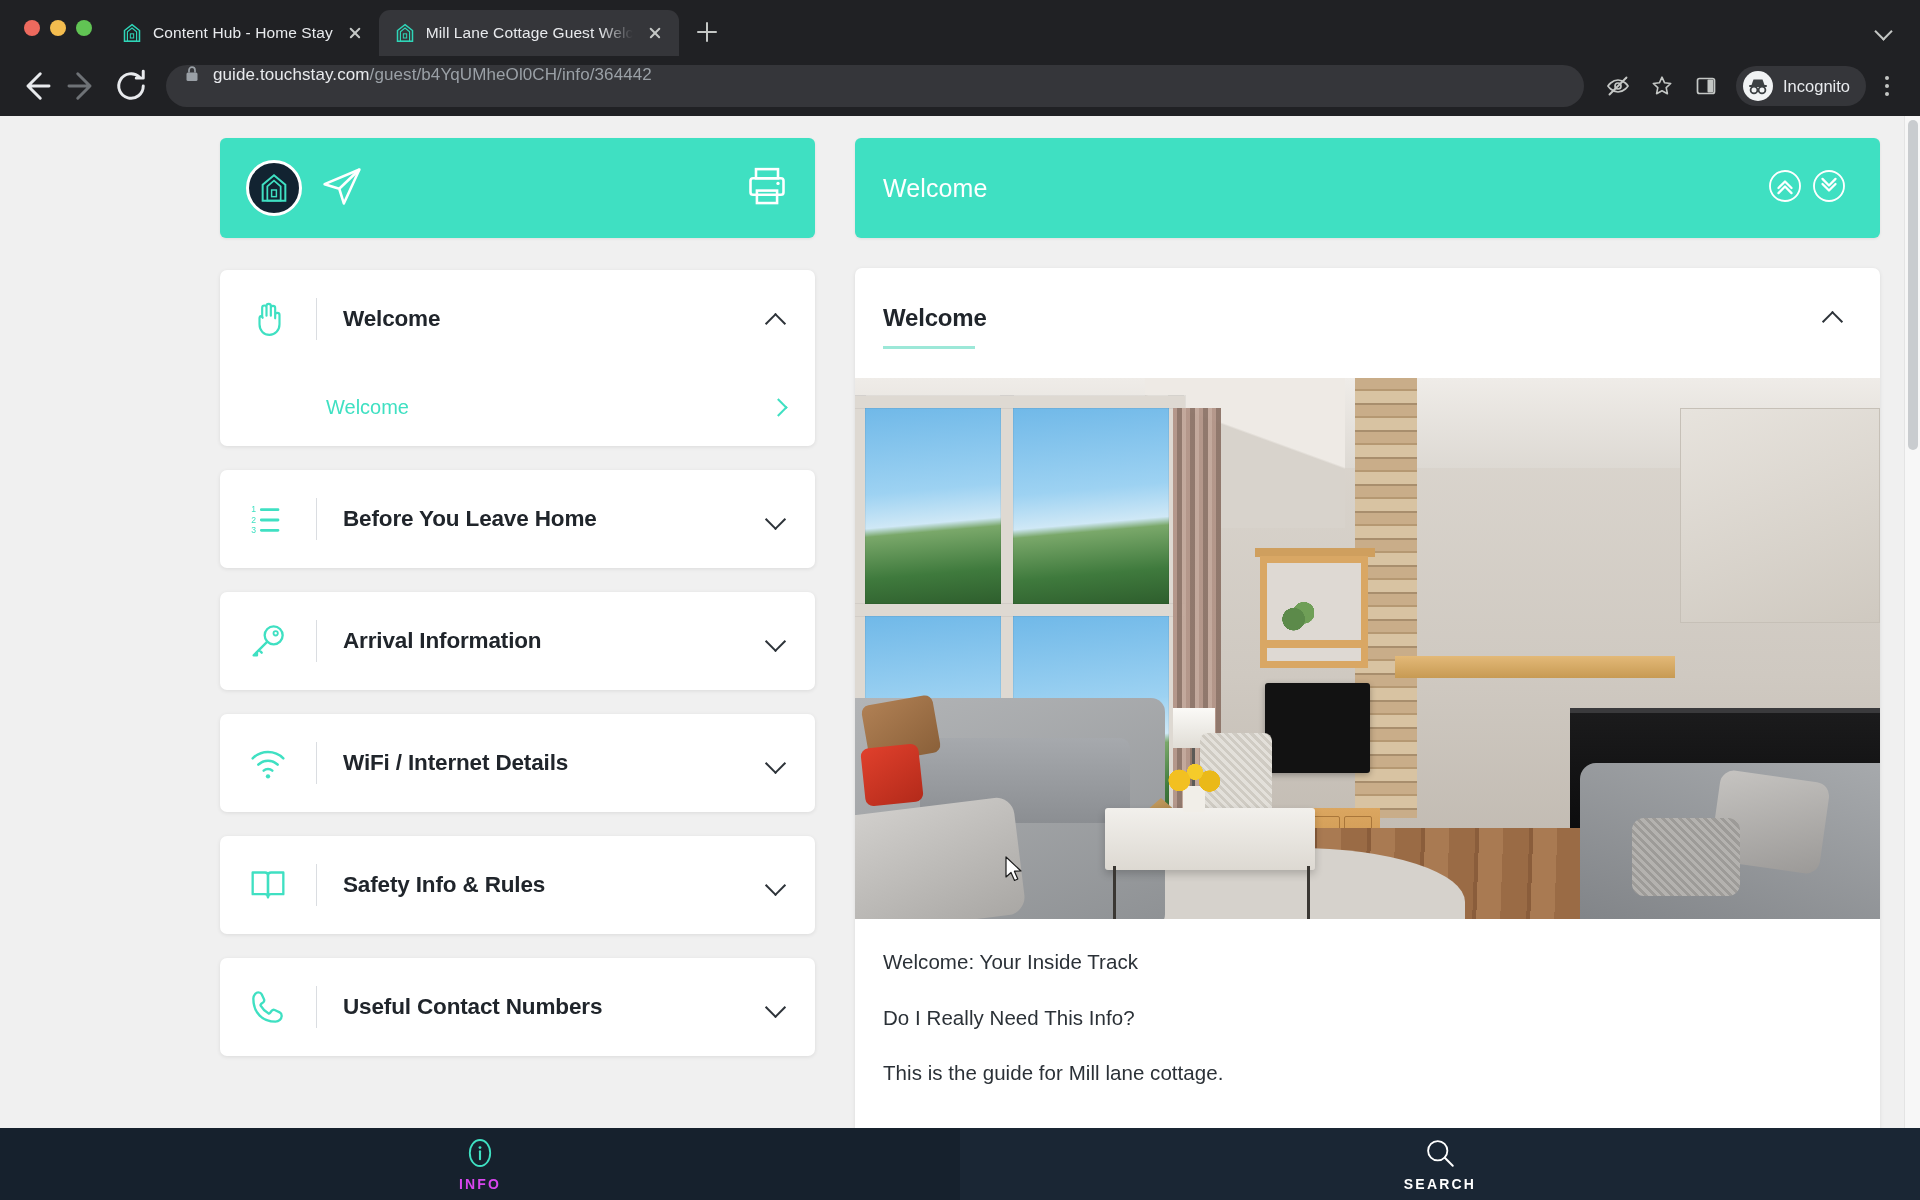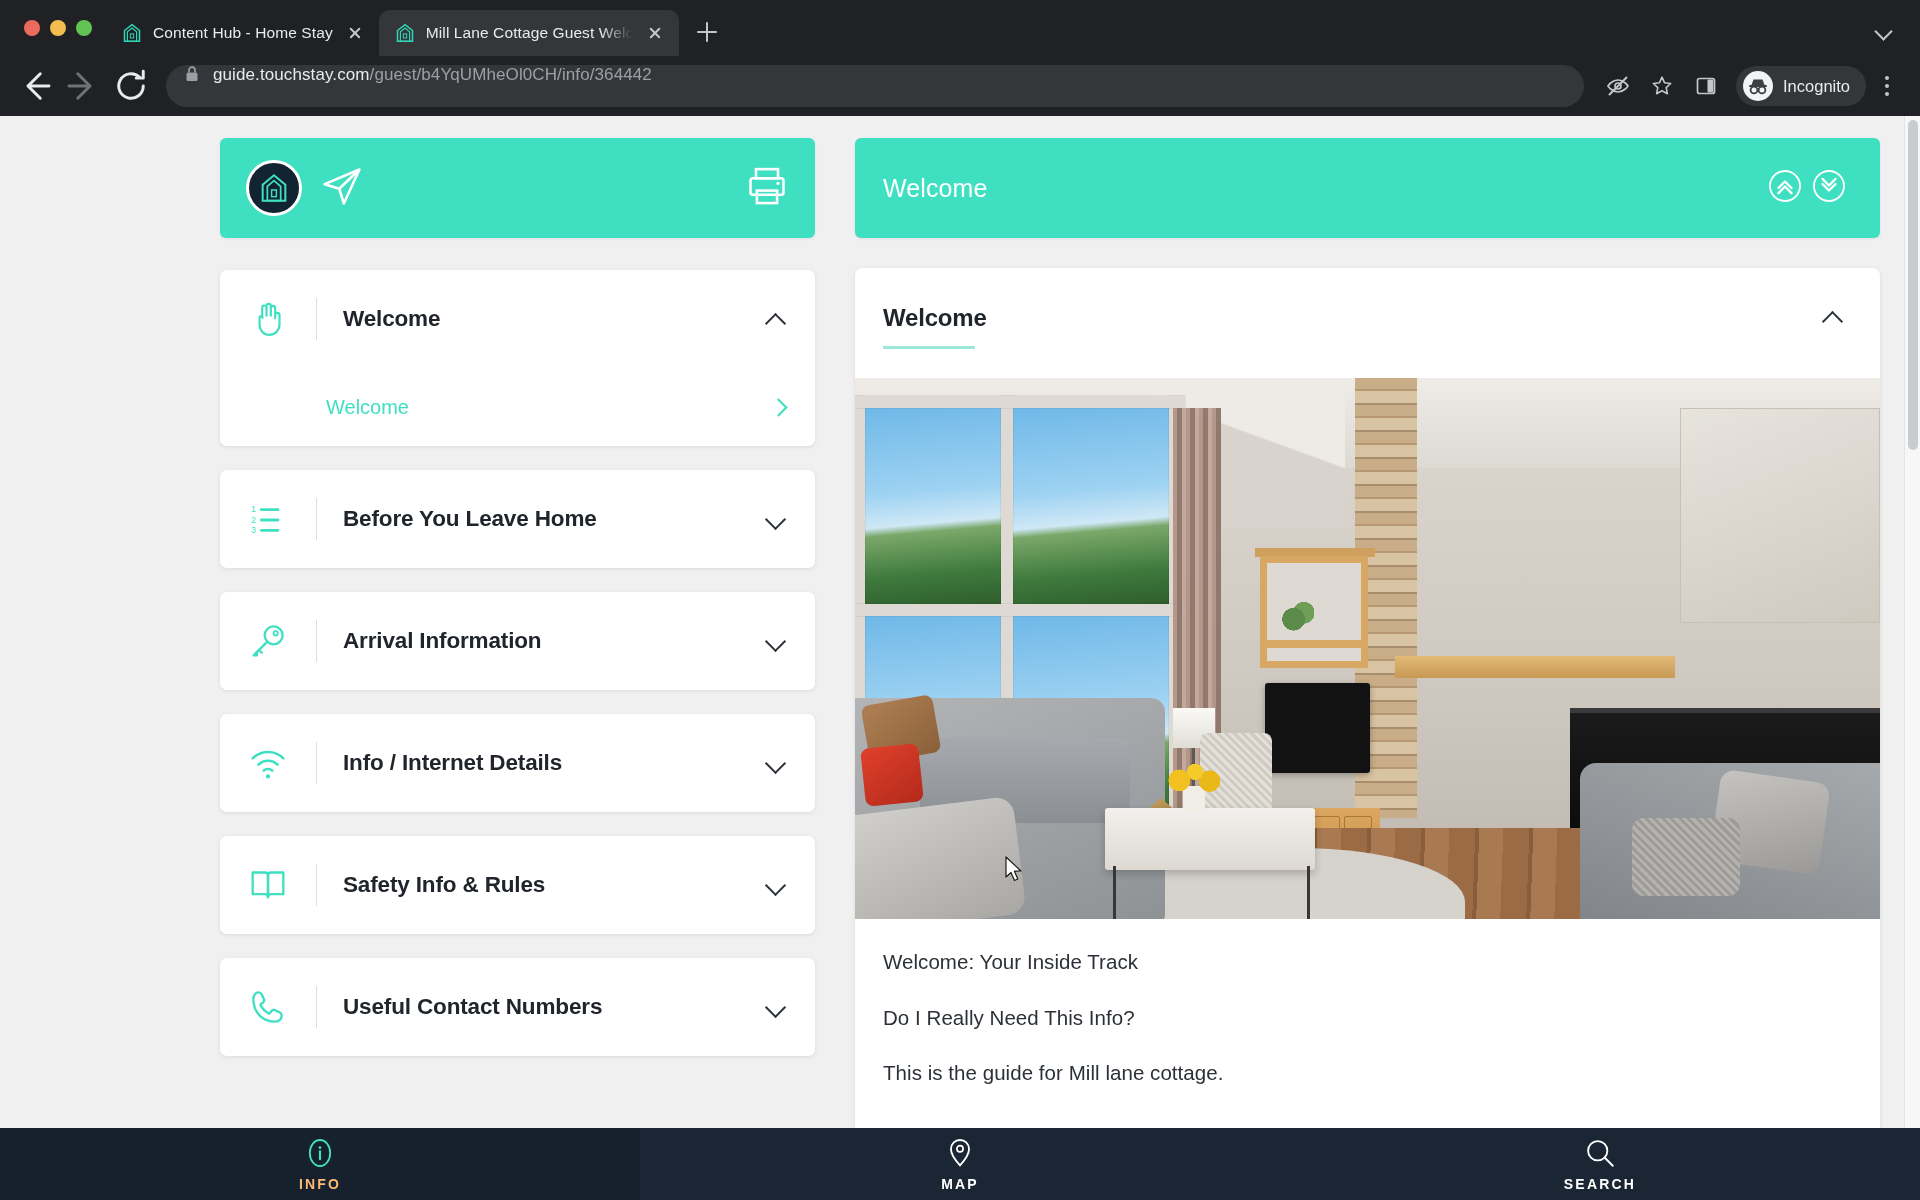--- a/index.html
+++ b/index.html
@@ -153,21 +153,21 @@
   
   .bottomnav {
     position: absolute; left: 0; right: 0; bottom: 0; height: 72px;
     background: #1A2634; display: flex; z-index: 5;
   }
   .navitem {
     flex: 1 1 0; display: flex; flex-direction: column; align-items: center; justify-content: center; gap: 6px;
   }
   .navitem.active { background: #16212D; }
   .navlabel { font-size: 14px; letter-spacing: 2.2px; font-weight: 700; color: #FFFFFF; }
-  .navitem.active .navlabel { color: #fdba74; }
+  .navitem.active .navlabel { color: #d946ef; }
 
   
   .cursor { position: absolute; width: 20px; height: 28px; pointer-events: none; z-index: 20; }
 
   
   .scene { position: absolute; inset: 0; }
   .wall-back { position: absolute; inset: 0; background: linear-gradient(180deg,#ddd8d1 0%,#cfc9c1 55%,#bcb5ac 100%); }
   .ceiling {
     position: absolute; left: 0; top: 0; width: 100%; height: 90px;
     background: linear-gradient(180deg,#efece8,#ddd9d3);
@@ -421,21 +421,21 @@
             <div class="acc-head">
               <span class="acc-icon">
                 <svg width="40" height="40" viewBox="0 0 24 24">
                   <path d="M2.8 9.2a13 13 0 0 1 18.4 0" fill="none" stroke="#3FE0C2" stroke-width="1.5" stroke-linecap="round"></path>
                   <path d="M6.2 13a8.2 8.2 0 0 1 11.6 0" fill="none" stroke="#3FE0C2" stroke-width="1.5" stroke-linecap="round"></path>
                   <path d="M9.4 16.6a3.8 3.8 0 0 1 5.2 0" fill="none" stroke="#3FE0C2" stroke-width="1.5" stroke-linecap="round"></path>
                   <circle cx="12" cy="20" r="1.3" fill="#3FE0C2"></circle>
                 </svg>
               </span>
               <span class="acc-divider"></span>
-              <span class="acc-title">Info / Internet Details</span>
+              <span class="acc-title">WiFi / Internet Details</span>
               <span class="acc-chevron down"></span>
             </div>
           </div>
 
           <div class="acc-card">
             <div class="acc-head">
               <span class="acc-icon">
                 <svg width="40" height="40" viewBox="0 0 24 24">
                   <path d="M2.8 4.5h7.4c1 0 1.8.8 1.8 1.8v13c0-1-.8-1.8-1.8-1.8H2.8Z" fill="none" stroke="#3FE0C2" stroke-width="1.4" stroke-linejoin="round"></path>
                   <path d="M21.2 4.5h-7.4c-1 0-1.8.8-1.8 1.8v13c0-1 .8-1.8 1.8-1.8h7.4Z" fill="none" stroke="#3FE0C2" stroke-width="1.4" stroke-linejoin="round"></path>
@@ -582,27 +582,20 @@
       <div class="navitem active">
         <svg width="34" height="34" viewBox="0 0 24 24">
           <ellipse cx="12" cy="12" rx="7.2" ry="9.2" fill="none" stroke="#3FE0C2" stroke-width="1.3"></ellipse>
           <circle cx="12" cy="8.2" r="1" fill="#3FE0C2"></circle>
           <path d="M12 10.8 V16.4" stroke="#3FE0C2" stroke-width="1.5" stroke-linecap="round"></path>
         </svg>
         <span class="navlabel">INFO</span>
       </div>
       <div class="navitem">
         <svg width="34" height="34" viewBox="0 0 24 24">
-          <path d="M12 2.8c3.6 0 6.4 2.8 6.4 6.4 0 4.6-6.4 11.6-6.4 11.6S5.6 13.8 5.6 9.2C5.6 5.6 8.4 2.8 12 2.8Z" fill="none" stroke="#FFFFFF" stroke-width="1.3"></path>
-          <circle cx="12" cy="9" r="2.2" fill="none" stroke="#FFFFFF" stroke-width="1.2"></circle>
-        </svg>
-        <span class="navlabel">MAP</span>
-      </div>
-      <div class="navitem">
-        <svg width="34" height="34" viewBox="0 0 24 24">
           <circle cx="10.4" cy="10.4" r="6.8" fill="none" stroke="#FFFFFF" stroke-width="1.3"></circle>
           <path d="M15.4 15.4 L21 21" stroke="#FFFFFF" stroke-width="1.4" stroke-linecap="round"></path>
         </svg>
         <span class="navlabel">SEARCH</span>
       </div>
     </div>
   </div>
 </div>
 
 </body></html>

